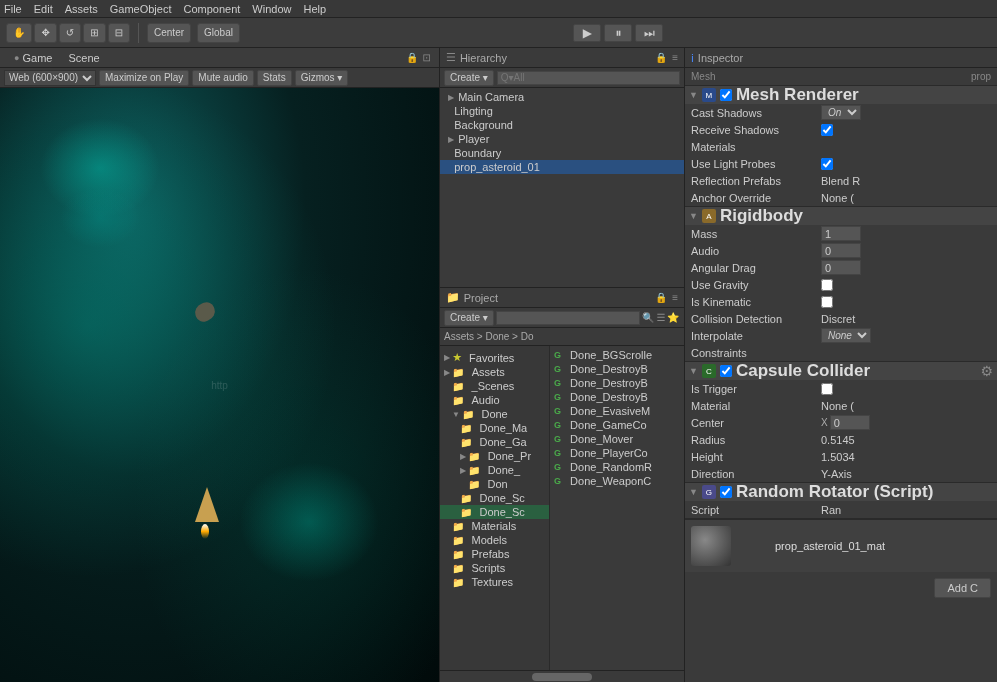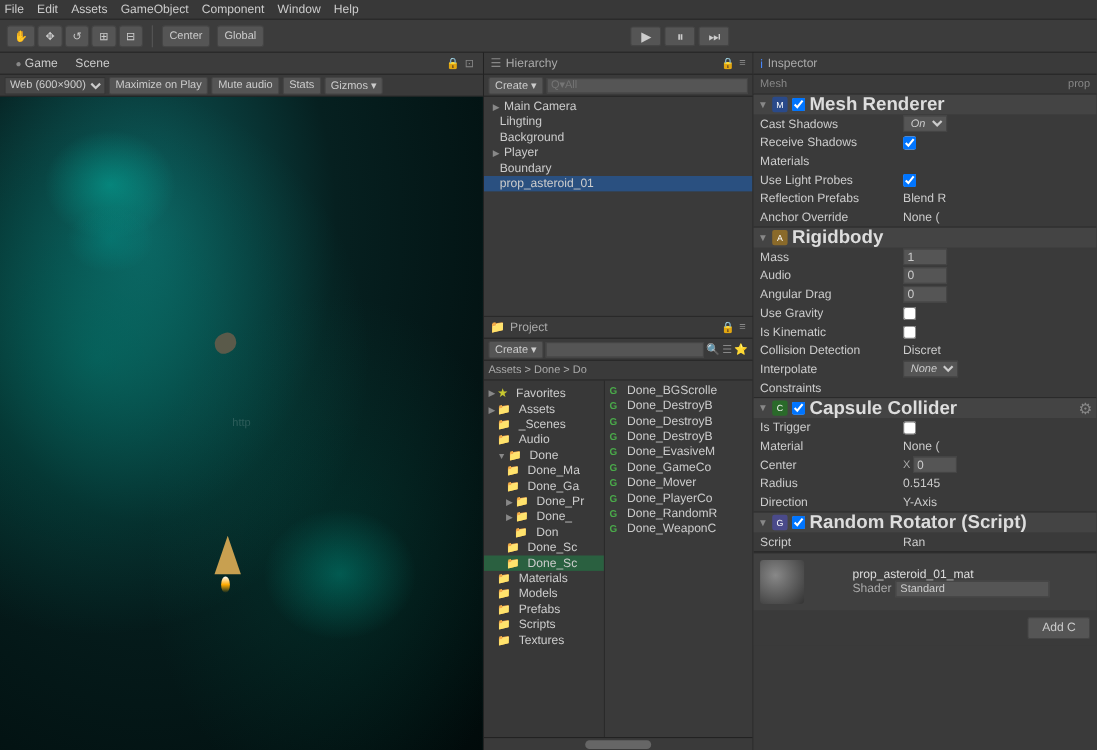--- a/index.html
+++ b/index.html
@@ -404,20 +404,24 @@
         <div class="insp-row">
           <span class="insp-label">Center</span>
           <span style="font-size:10px;color:#aaa;margin-right:2px;">X</span>
           <input class="insp-input-sm" type="text" value="0" style="">
         </div>
         <div class="insp-row">
           <span class="insp-label">Radius</span>
           <span class="insp-value">0.5145</span>
         </div>
         <div class="insp-row">
+          <span class="insp-label">Height</span>
+          <span class="insp-value">1.5034</span>
+        </div>
+        <div class="insp-row">
           <span class="insp-label">Direction</span>
           <span class="insp-value">Y-Axis</span>
         </div>
       </div>
 
       <div class="insp-section">
         <div class="insp-section-header">
           <span class="section-arrow">▼</span>
           <span class="component-icon" style="background:#4a4a8a;color:#fff;">G</span>
           <input type="checkbox" checked="" class="insp-checkbox" style="">
@@ -426,24 +430,20 @@
         <div class="insp-row">
           <span class="insp-label">Script</span>
           <span class="insp-value">Ran</span>
         </div>
       </div>
 
       <div class="material-section">
         <div class="mat-preview"></div>
         <div class="mat-info">
           <div class="mat-name">prop_asteroid_01_mat</div>
-          <div class="mat-shader">
-            <span>Shader</span>
-            <input class="mat-shader-val" type="text" value="Standard" style="">
-          </div>
         </div>
       </div>
 
       <div class="add-component-bar">
         <button class="add-component-btn">Add C</button>
       </div>
 
     </div>
   </div>
 </div>

